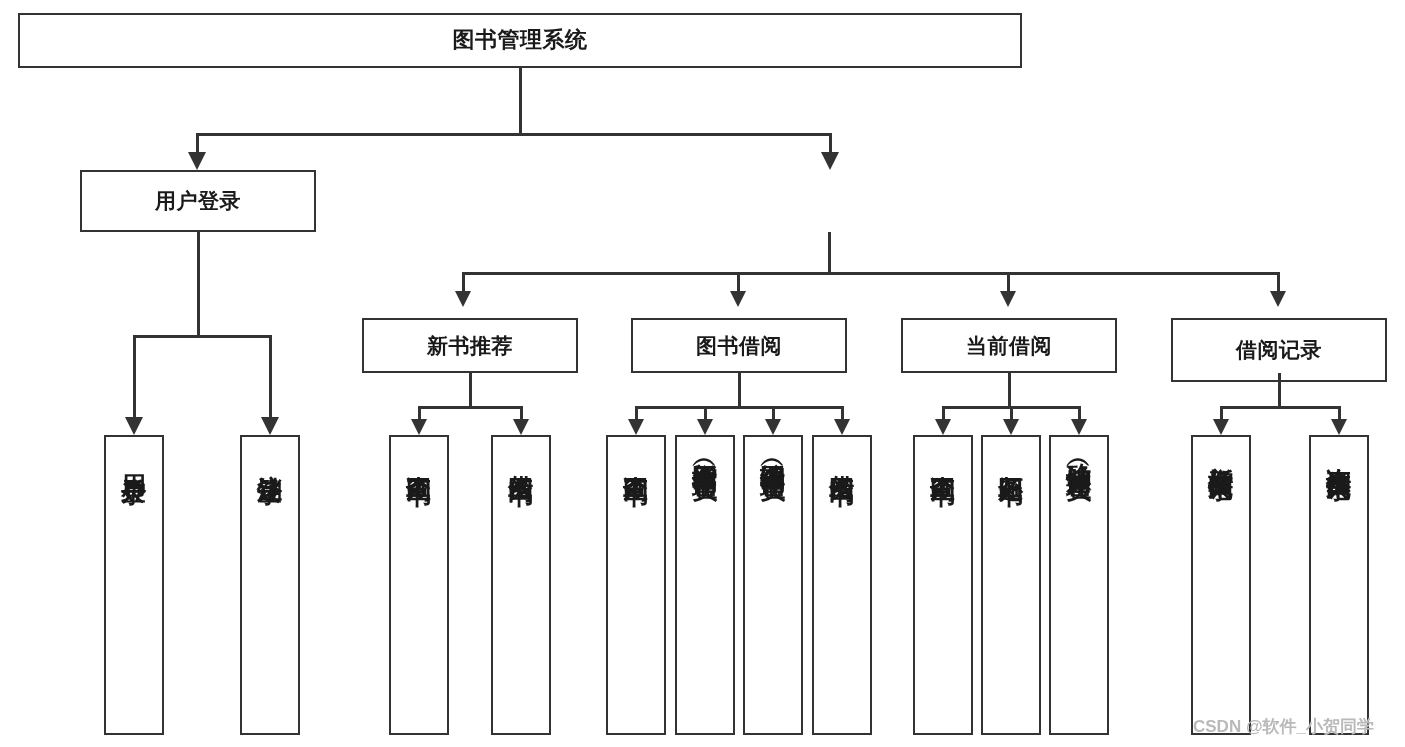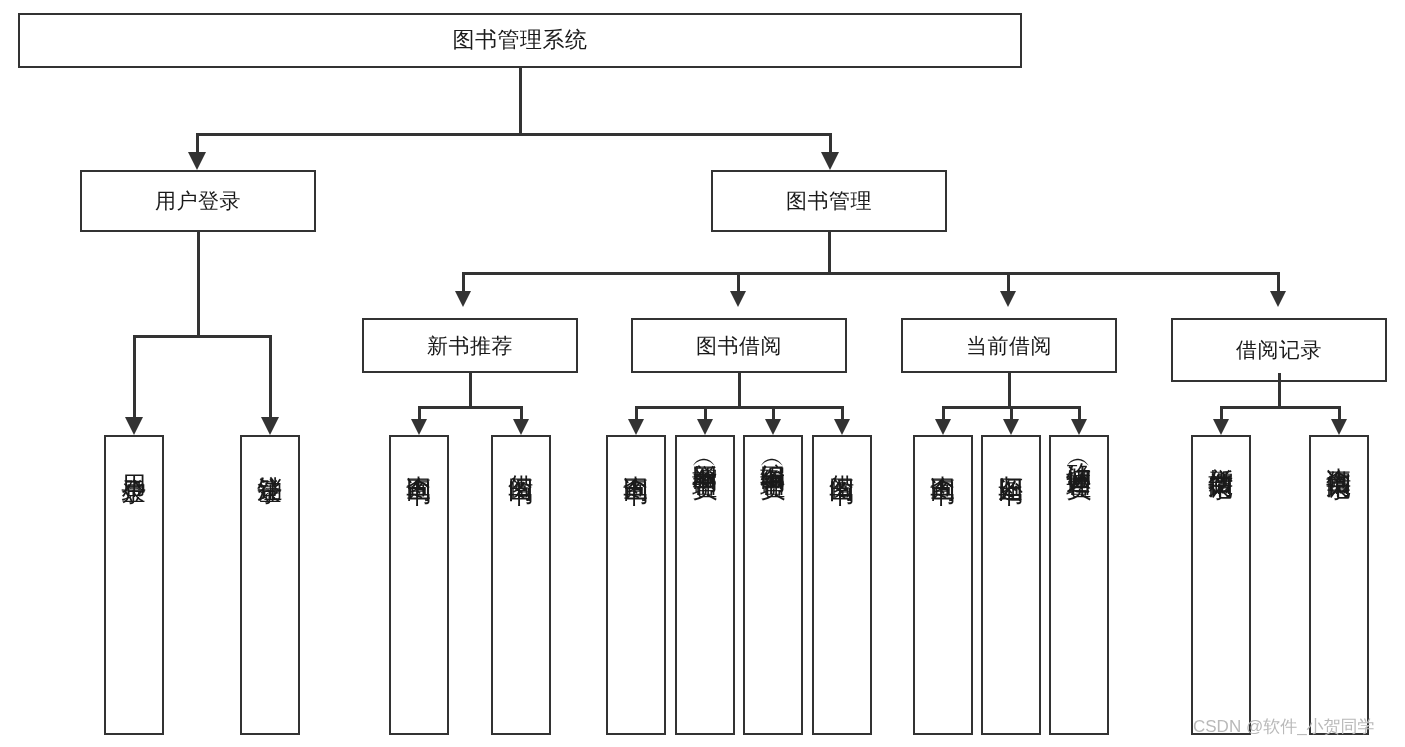--- a/index.html
+++ b/index.html
@@ -10,20 +10,21 @@
   }
   body {
     font-family: "Liberation Sans", "DejaVu Sans", sans-serif;
   }
   #canvas {
     position: relative;
     width: 1405px;
     height: 747px;
     background: #ffffff;
     overflow: hidden;
+    font-weight: bold;
   }
   .node {
     position: absolute;
     box-sizing: border-box;
     border: 2.5px solid #333333;
     background: #ffffff;
     display: flex;
     align-items: center;
     justify-content: center;
     color: #1a1a1a;
@@ -101,23 +102,20 @@
 
   <div class="conn v" style="left:196px; top:133px; width:2.5px; height:22px;"></div>
   <div class="arrow" style="left:188px; top:152px;"></div>
   <div class="conn v" style="left:829px; top:133px; width:2.5px; height:22px;"></div>
   <div class="arrow" style="left:821px; top:152px;"></div>
 
   <div class="node horiz" style="left:80px; top:170px; width:236px; height:62px;">
     <span class="label">用户登录</span>
   </div>
 
-  <div class="node horiz" style="left:711px; top:170px; width:236px; height:62px;">
-    <span class="label">图书管理</span>
-  </div>
 
   <div class="conn v" style="left:197px; top:232px; width:2.5px; height:105px;"></div>
   <div class="conn h" style="left:134px; top:335px; width:137px; height:2.5px;"></div>
   <div class="conn v" style="left:133px; top:335px; width:2.5px; height:85px;"></div>
   <div class="arrow" style="left:125px; top:417px;"></div>
   <div class="conn v" style="left:269px; top:335px; width:2.5px; height:85px;"></div>
   <div class="arrow" style="left:261px; top:417px;"></div>
 
   <div class="conn v" style="left:828px; top:232px; width:2.5px; height:42px;"></div>
   <div class="conn h" style="left:463px; top:272px; width:816px; height:2.5px;"></div>

